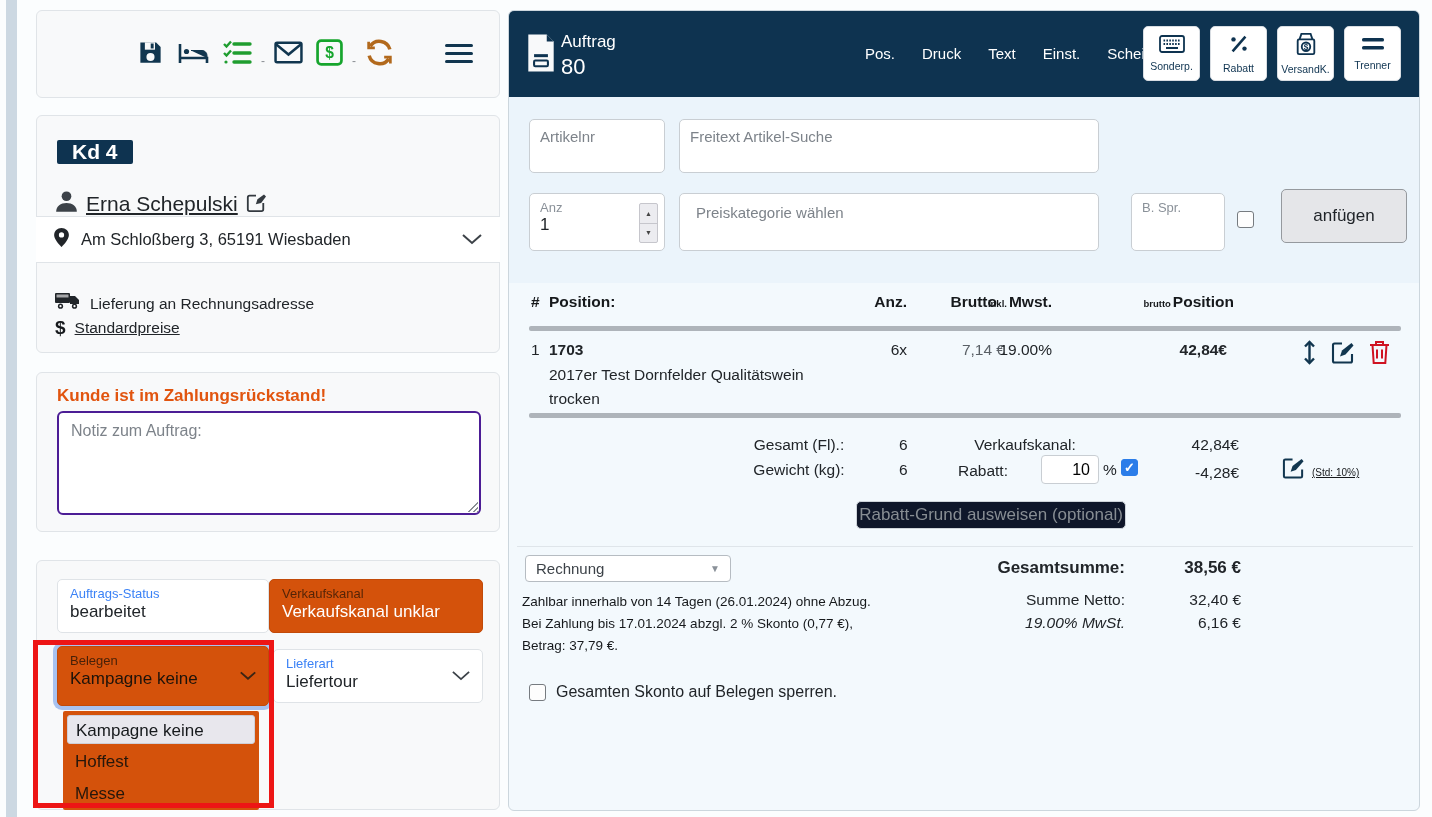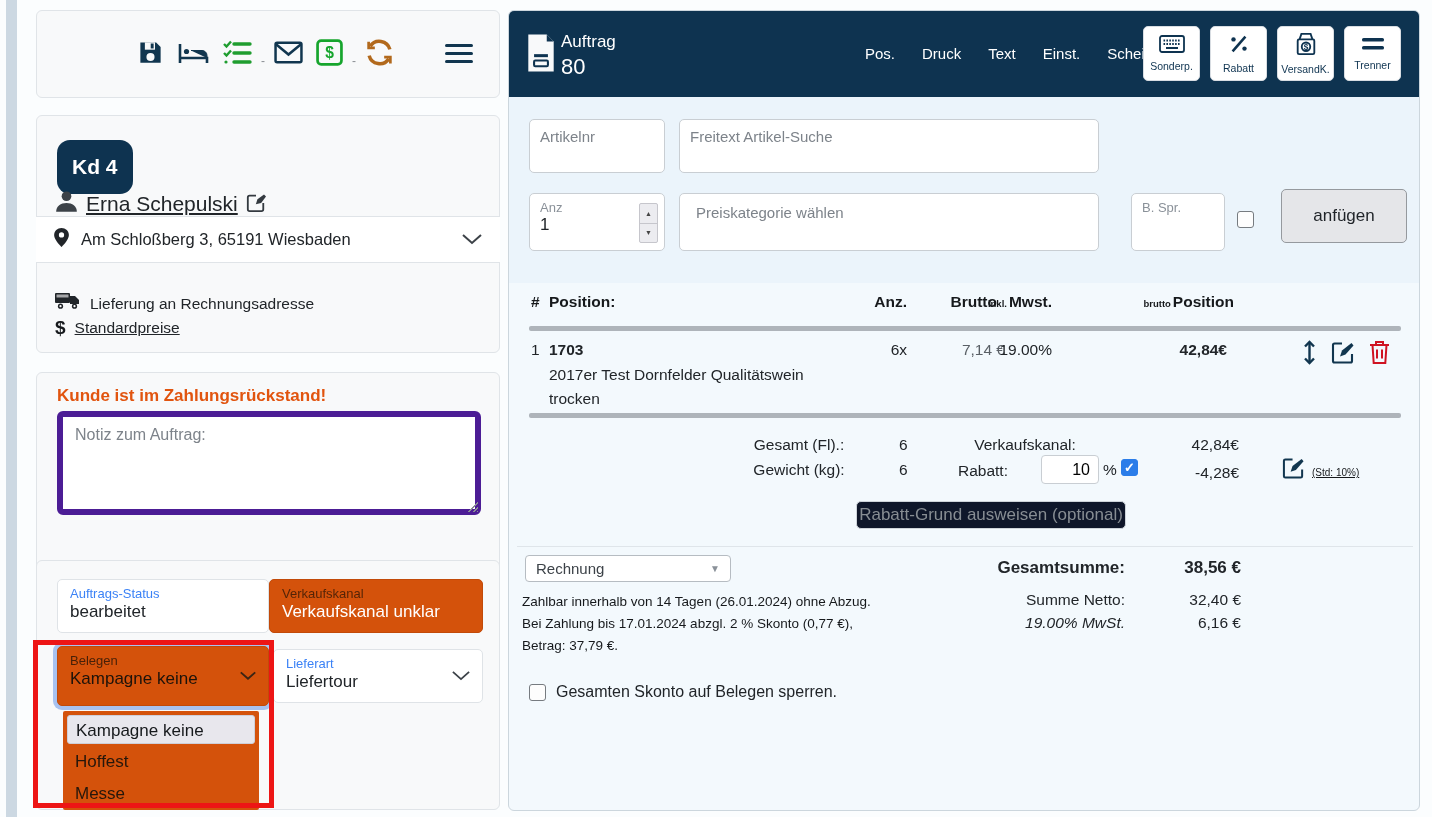--- a/index.html
+++ b/index.html
@@ -8,29 +8,29 @@
   .abs{position:absolute}
   .edge-strip{position:absolute;left:6px;top:0;width:11px;height:100%;background:#ccd8e2}
   
   .card{position:absolute;left:36px;width:464px;background:#f8f9fa;border:1px solid #e0e4e8;border-radius:6px}
   #toolbar-card{top:10px;height:88px}
   .tb-icons{position:absolute;left:100px;top:28px;display:flex;align-items:center;gap:13px}
   .tb-dash{color:#8a8f94;font-size:12px;margin:0 -4px;transform:translateY(6px)}
   .hamburger{position:absolute;right:26px;top:33px;width:28px;cursor:pointer}
   .hamburger div{height:3.4px;background:#11364f;border-radius:2px;margin-bottom:4.6px}
   #customer-card{top:115px;height:238px}
-  .badge-kd{position:absolute;left:20px;top:24px;background:#0e3350;color:#fff;font-weight:bold;font-size:21px;padding:15px 15px;border-radius:13px}
+  .badge-kd{position:absolute;left:20px;top:24px;background:#0e3350;color:#fff;font-weight:bold;font-size:21px;padding:0 15px;border-radius:2px}
   .cust-row{position:absolute;left:18px;top:74px;display:flex;align-items:center;gap:8px;font-size:21px}
   .cust-name{text-decoration:underline;color:#212529}
   .addr-row{position:absolute;left:-1px;top:100px;width:464px;height:47px;background:#fff;border-top:1px solid #e0e4e8;border-bottom:1px solid #e0e4e8;display:flex;align-items:center;padding:0 18px;font-size:16.5px;gap:12px}
   .addr-chevron{margin-left:auto}
   .deliv-row{position:absolute;left:18px;display:flex;align-items:center;gap:9px;font-size:15.5px}
-  #warn-card{top:372px;height:208px}
+  #warn-card{top:372px;height:160px}
   .warn-text{position:absolute;left:20px;top:13px;color:#e1540f;font-weight:bold;font-size:17px}
-  .note-area{position:absolute;left:20px;top:38px;width:424px;height:104px;border:6px solid #4c1d95;border-radius:6px;background:#fff;font-family:"Liberation Sans",sans-serif;font-size:16px;padding:9px 12px;resize:none;color:#212529}
+  .note-area{position:absolute;left:20px;top:38px;width:424px;height:104px;border:2px solid #4c1d95;border-radius:6px;background:#fff;font-family:"Liberation Sans",sans-serif;font-size:16px;padding:9px 12px;resize:none;color:#212529}
   .note-area::placeholder{color:#7d838a}
   .resize-grip{position:absolute;left:430px;top:128px;width:11px;height:11px;background:repeating-linear-gradient(135deg,transparent 0 2px,#8a8f94 2px 3.2px);clip-path:polygon(100% 0,100% 100%,0 100%)}
   #status-card{top:560px;height:250px}
   .sbox{position:absolute;border-radius:5px;padding:6px 12px}
   .sbox .lbl{font-size:13px;color:#3b82f6;margin-bottom:1px}
   .sbox .val{font-size:17px;color:#212529}
   .sbox.white{background:#fff;border:1px solid #dfe3e7}
   .sbox.orange{background:#d4520b;border:1px solid #c24a09}
   .sbox.orange .lbl{color:rgba(40,20,5,.75)}
   .sbox.orange .val{color:#fff}

